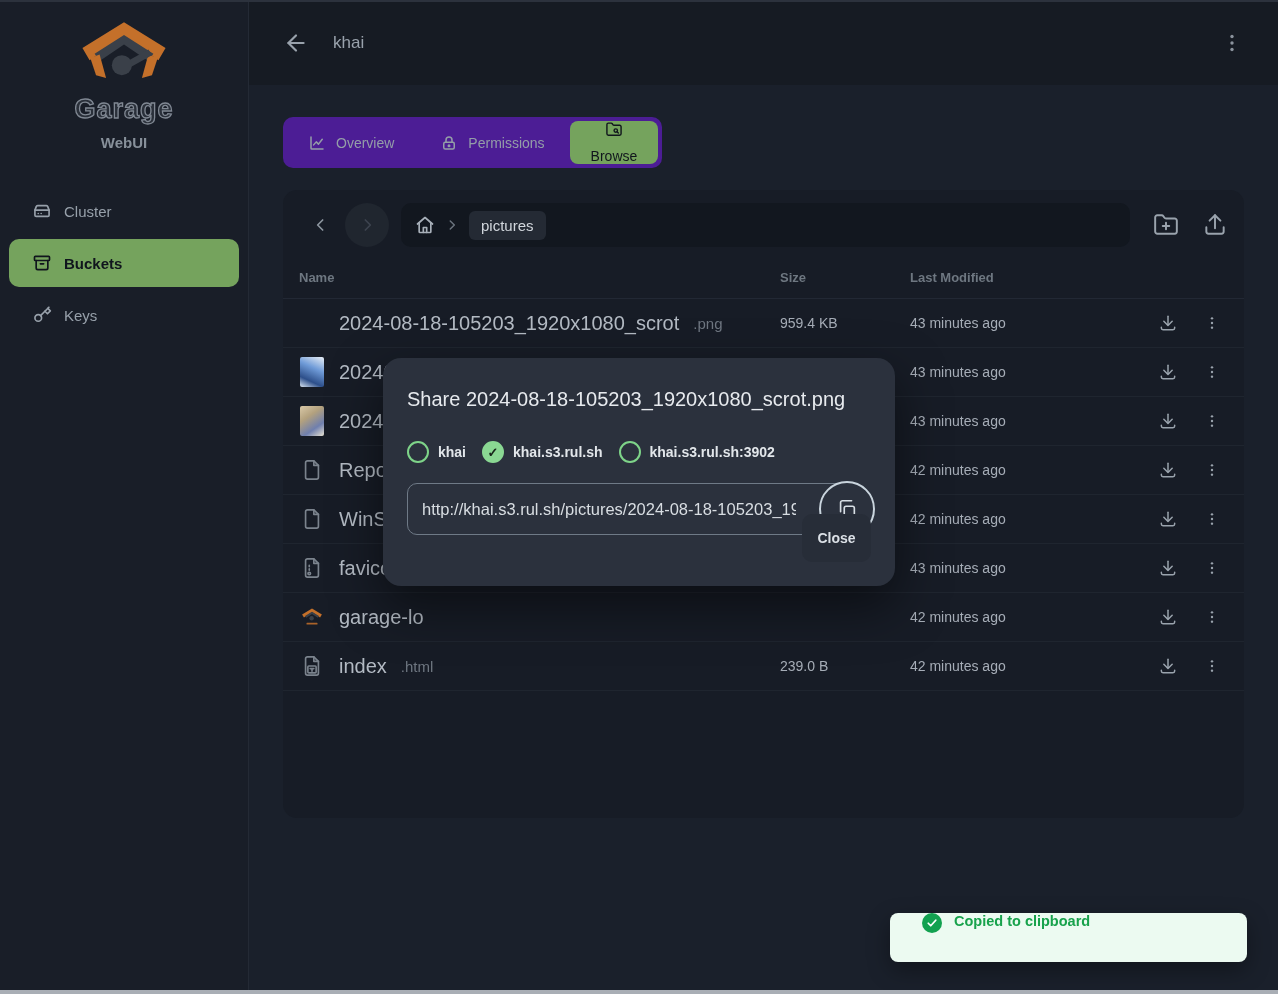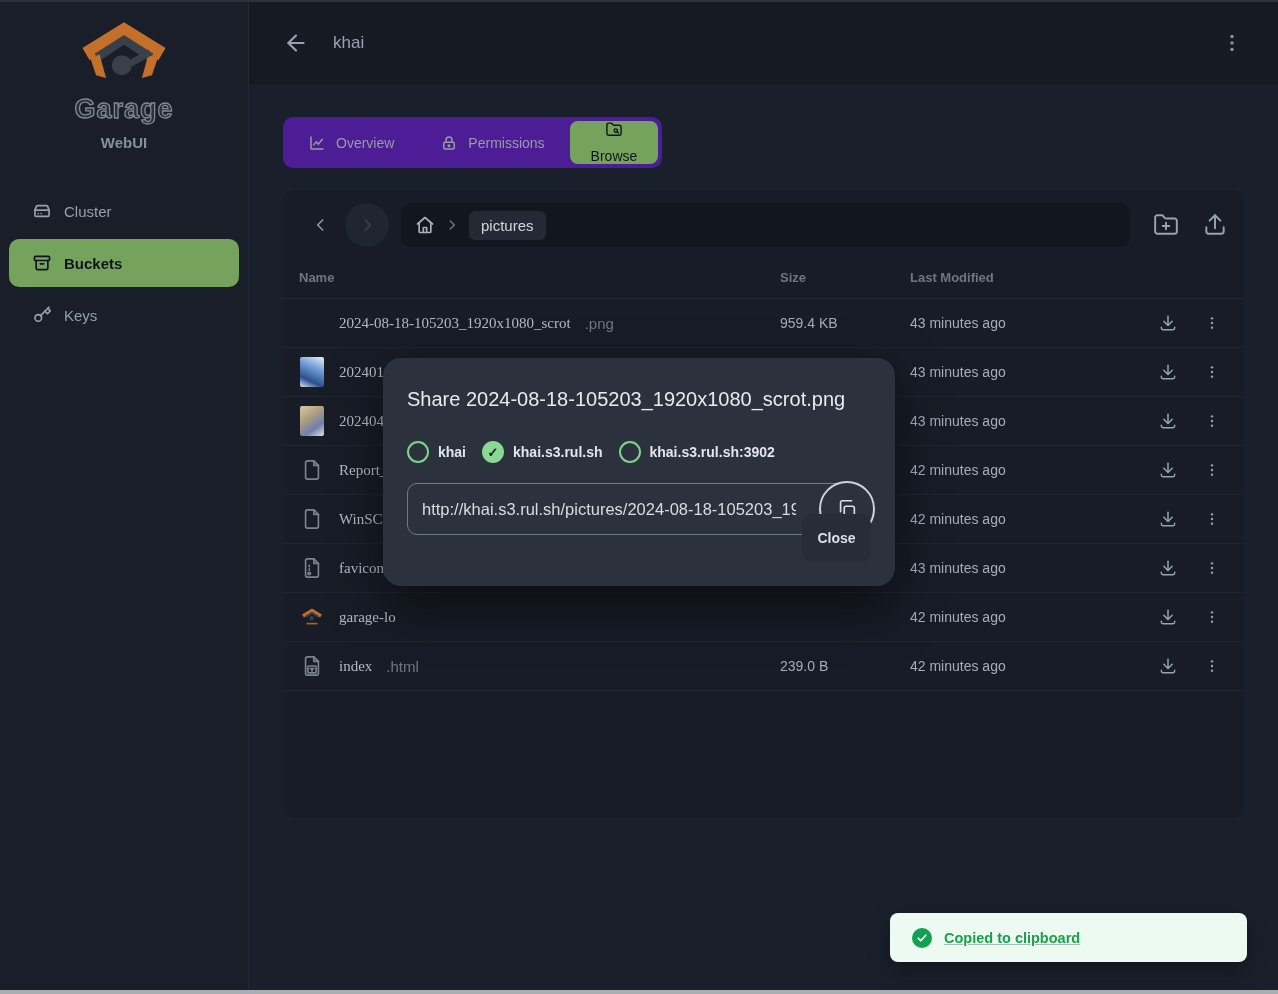--- a/index.html
+++ b/index.html
@@ -101,21 +101,21 @@
   .v-img1 .thumb { display:block; background:linear-gradient(160deg,#cfd6e2 0%,#43558
 
 0 28%,#222c47 62%,#8a97b8 100%); }
   .v-img2 .thumb { display:block; background:linear-gradient(205deg,#e9eff6 0%,#6f9bd8 38%,#2d4f8a 74%,#d9e4f0 100%); }
   .v-img3 .thumb { display:block; background:linear-gradient(145deg,#d9c9a8 0%,#b3a17e 35%,#6f7fae 70%,#e8e2d2 100%); }
   .v-logo .thumb-logo { display:block; }
   .v-file .i-file { display:block; }
   .v-binary .i-binary { display:block; }
   .v-text .i-text { display:block; }
   .ficon svg { width:22px; height:26px; color:#7b838d; }
-  .fname { color:#b3bac3; font-size:15px; white-space:nowrap;font-family:Liberation Serif, serif; }
+  .fname { color:#b3bac3; font-size:20px; white-space:nowrap; }
   .fext { color:#6e7680; font-size:15px; white-space:nowrap; }
   .cell-size, .cell-time { color:#a6adb7; font-size:14px; }
   .row-actions { display:flex; justify-content:flex-end; align-items:center; gap:26px; padding-right:6px; }
   .row-actions button { background:none; border:none; color:#9aa3ad; cursor:pointer; width:20px; height:20px; }
 
   
   .modal {
     position:absolute; left:383px; top:358px; width:512px; height:228px;
     background:#2b313d; border-radius:18px; z-index:20; padding:30px 24px;
     box-shadow:0 20px 50px rgba(0,0,0,.5);
@@ -140,22 +140,22 @@
   }
   .close-btn {
     position:absolute; right:24px; bottom:24px; width:69px; height:48px;
     background:#272d38; border:none; border-radius:10px; color:#dbe0e6;
     font-size:14px; font-weight:700; cursor:pointer; font-family:inherit;
   }
 
   
   .toast {
     position:absolute; left:890px; top:913px; width:357px; height:49px;
-    background:#ecfaf1; border-radius:8px; display:flex; align-items:center;
-    padding:0 22px; gap:12px; z-index:30; box-shadow:0 8px 22px rgba(0,0,0,.35);text-decoration:underline;
+    background:#ecfaf1; border-radius:8px; display:flex; align-items:flex-start;
+    padding:0 32px; gap:12px; z-index:30; box-shadow:0 8px 22px rgba(0,0,0,.35);
   }
   .toast-check { width:20px; height:20px; border-radius:50%; background:#12a150;
     display:flex; align-items:center; justify-content:center; flex:none; }
   .toast-msg { color:#18a24c; font-size:14.5px; font-weight:600; }
 </style>
 </head>
 <body>
 
 <div class="topline"></div>
 

